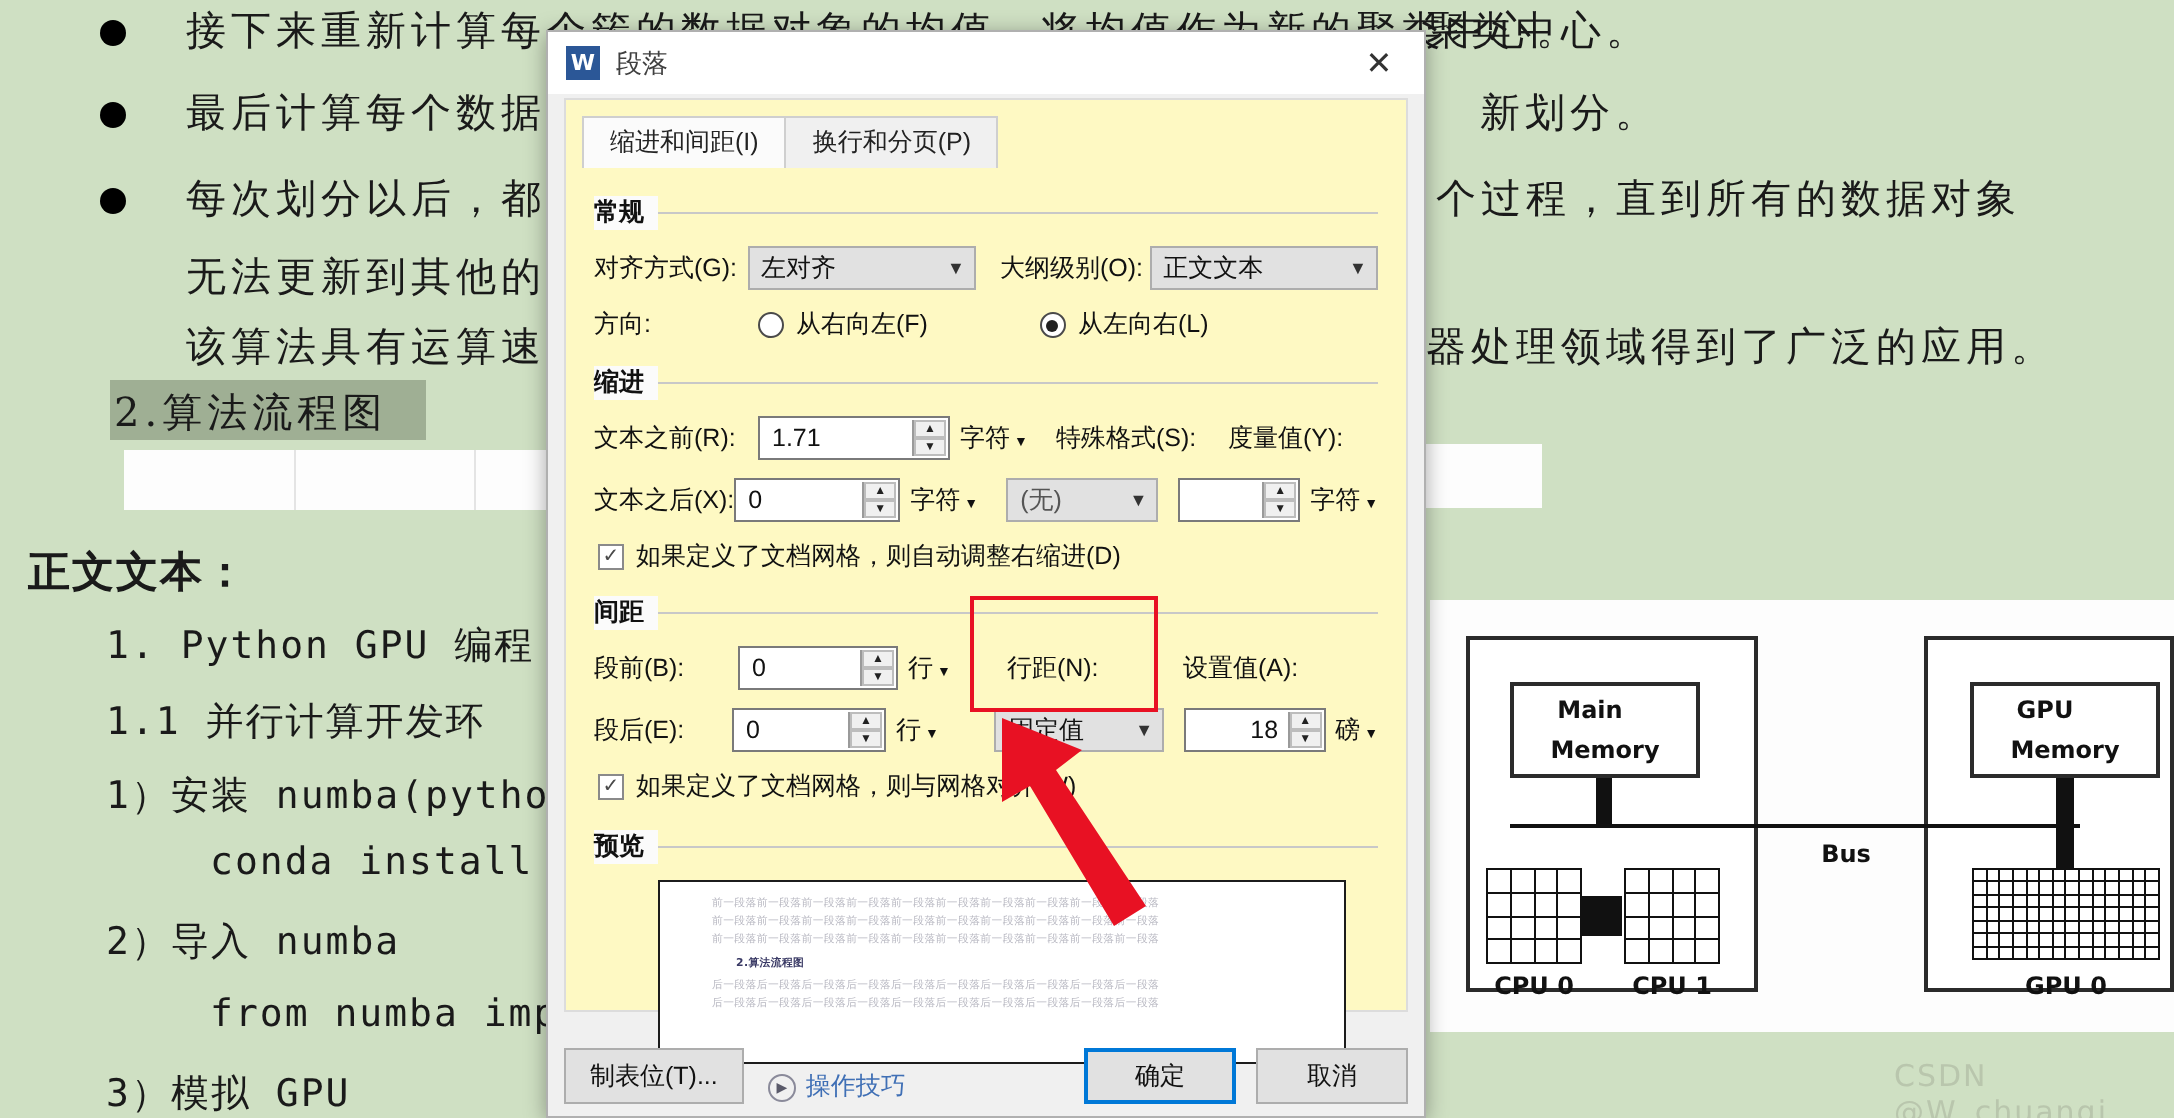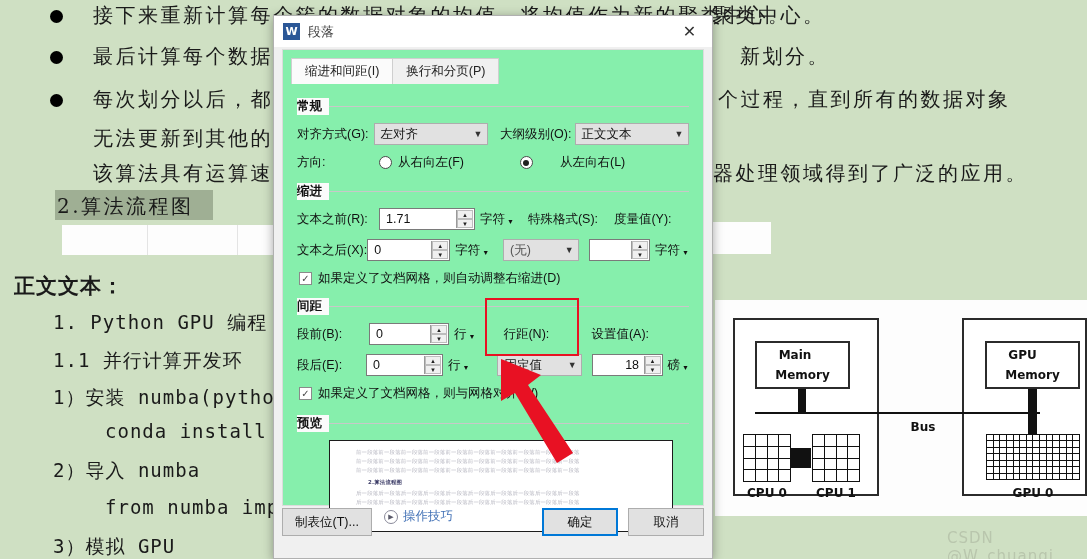--- a/index.html
+++ b/index.html
@@ -107,21 +107,21 @@
   .dlg-title { font-size: 13px; color: #404040; }
   .closebtn {
     margin-left: auto; width: 45px; height: 31px;
     display: flex; align-items: center; justify-content: center;
     font-size: 16px; color: #333; cursor: default;
   }
 
   .dlg-body {
     position: absolute;
     left: 8px; right: 8px; top: 33px; bottom: 52px;
-    background: #86efac;
+    background: #fef9c3;
     border: 1px solid #dcdcdc;
   }
 
   .tabstrip {
     position: relative;
     height: 26px;
     margin: 8px 0 0 8px;
     display: flex;
     align-items: flex-end;
   }
@@ -250,21 +250,21 @@
     color: #3b3b66;
     font-weight: bold;
     padding-left: 12px;
     line-height: 13px;
   }
 
   .footer {
     position: absolute;
     left: 8px; right: 8px; bottom: 6px;
     height: 44px;
-    display: flex; align-items: flex-start;
+    display: flex; align-items: flex-end;
   }
   .btn {
     height: 28px;
     min-width: 76px;
     padding: 0 12px;
     background: #e1e1e1;
     border: 1px solid #adadad;
     font-size: 12.5px; color: #111;
     display: flex; align-items: center; justify-content: center;
     font-family: "Liberation Sans", sans-serif;
@@ -549,21 +549,21 @@
             <span class="arr">▼</span>
           </div>
         </div>
 
         <div class="frow">
           <div class="lbl" style="width:82px;">方向:</div>
           <div class="radio-wrap">
             <span class="radio"></span>
             <span class="lbl">从右向左(F)</span>
           </div>
-          <div class="radio-wrap" style="margin-left:22px;gap:21px;">
+          <div class="radio-wrap" style="margin-left:22px;">
             <span class="radio on"></span>
             <span class="lbl">从左向右(L)</span>
           </div>
         </div>
 
         <div class="group-title" style="margin-top:12px;">
           <span>缩进</span>
         </div>
 
         <div class="frow">

